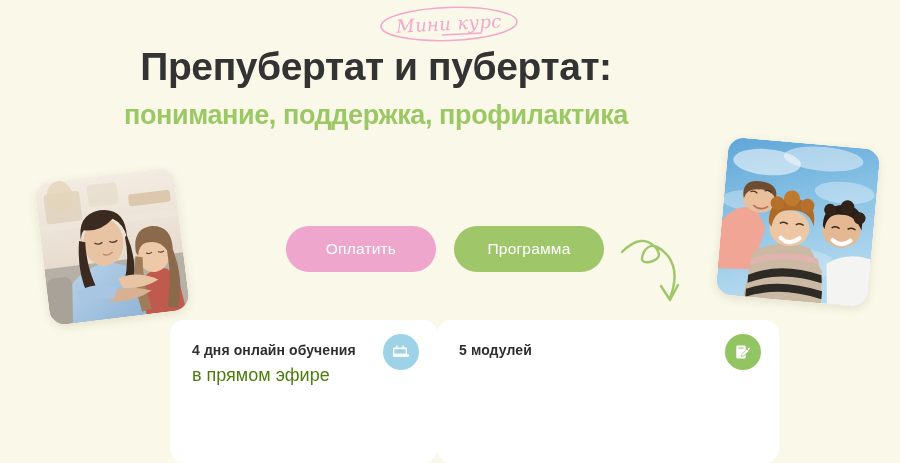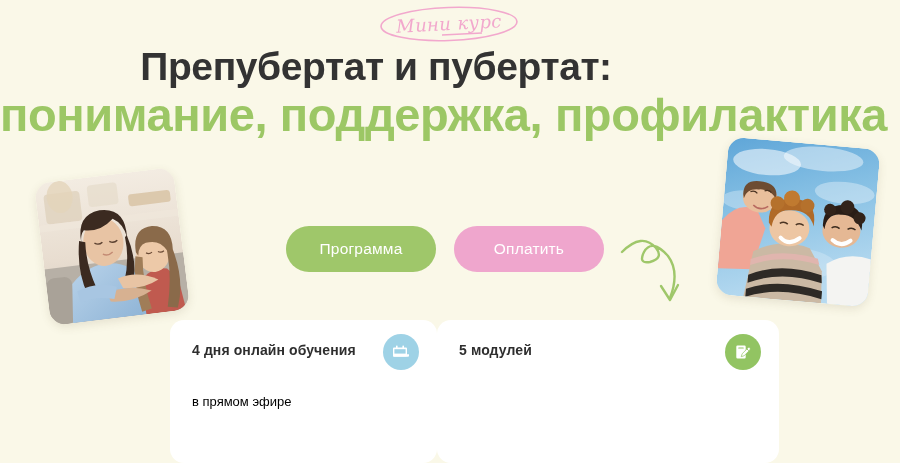--- a/index.html
+++ b/index.html
@@ -87,21 +87,21 @@
   }
   .headline-line1 {
     font-size: 39px;
     font-weight: bold;
     color: #333333;
     letter-spacing: -0.4px;
     line-height: 46px;
     white-space: nowrap;
   }
   .headline-line2 {
-    font-size: 47px;
+    font-size: 27px;
     font-weight: bold;
     color: #9cc765;
     letter-spacing: -0.4px;
     line-height: 46px;
     margin-top: 2px;
     white-space: nowrap;
   }
 
   
   .subtitle {
@@ -165,24 +165,24 @@
   }
   .card:nth-child(2) { width: 342px; }
 
   .card-title {
     font-size: 14px;
     font-weight: bold;
     color: #2e2e2e;
     letter-spacing: 0.1px;
   }
   .card-body {
-    margin-top: 34px;
-    font-size: 13px;
+    margin-top: 7px;
+    font-size: 18px;
     line-height: 20px;
-    color: #000000;
+    color: #4d7c0f;
   }
   .card-body span { display: block; }
 
   .card-icon {
     position: absolute;
     right: 18px;
     top: 14px;
     width: 36px;
     height: 36px;
     border-radius: 50%;
@@ -320,22 +320,22 @@
 
   <div class="headline">
     <div class="headline-line1">Препубертат и пубертат:</div>
     <div class="headline-line2">понимание, поддержка, профилактика</div>
   </div>
 
   <div class="subtitle">
   </div>
 
   <div class="buttons">
+    <button class="btn btn-pay">Оплатить</button>
     <button class="btn btn-program">Программа</button>
-    <button class="btn btn-pay">Оплатить</button>
   </div>
 
   <svg class="arrow" viewBox="0 0 80 85">
     <path d="M10 24 Q30 4 44 20 Q52 30 38 34 Q26 36 32 24 Q40 10 56 28 Q68 44 58 70" stroke="#9fc76a" stroke-width="2.4" fill="none" stroke-linecap="round"></path>
     <path d="M49 58 L58 72 L66 57" stroke="#9fc76a" stroke-width="2.4" fill="none" stroke-linecap="round" stroke-linejoin="round"></path>
   </svg>
 
   <div class="cards">
 
     <div class="card">

